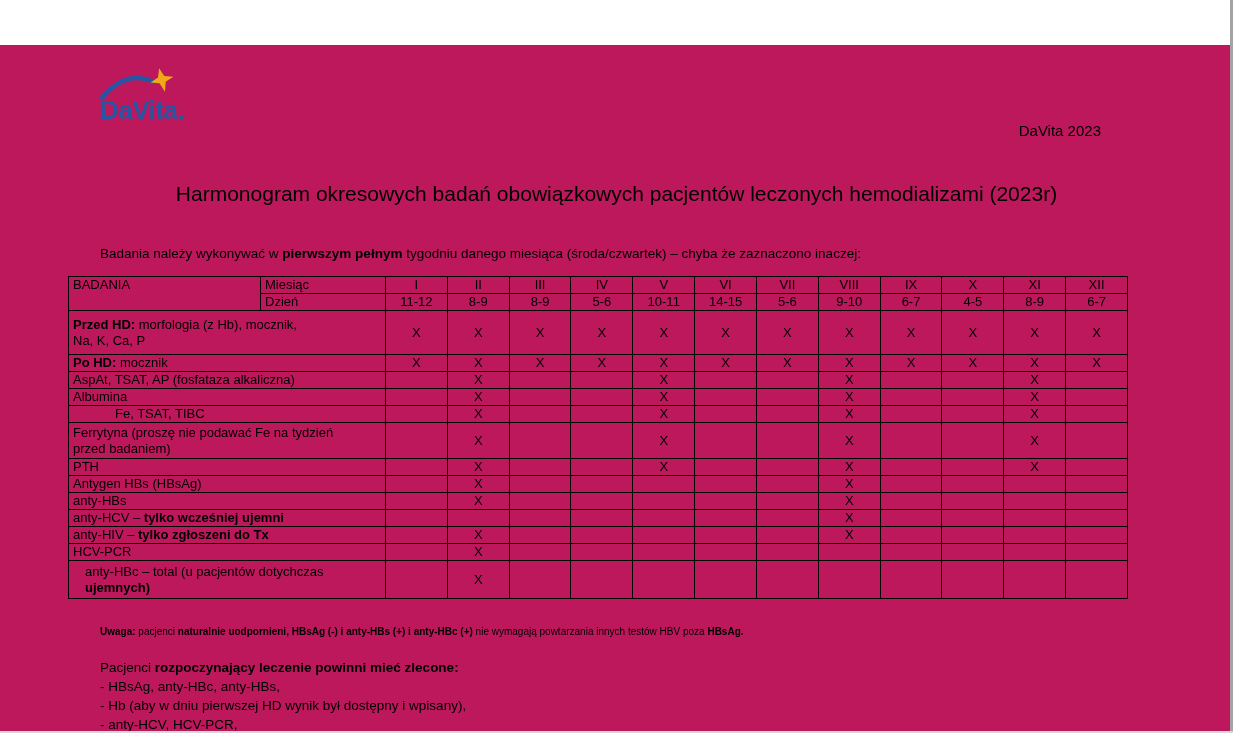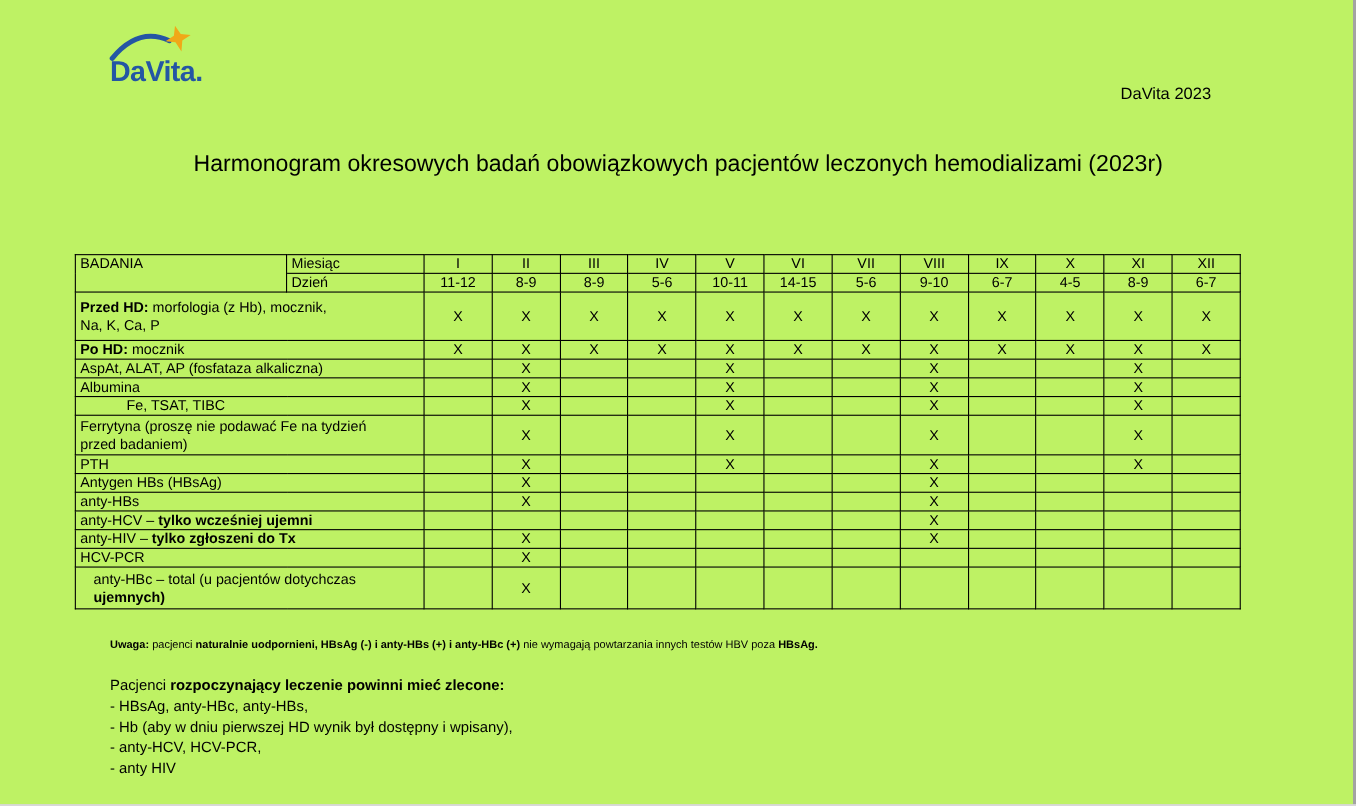--- a/index.html
+++ b/index.html
@@ -1,18 +1,18 @@
 <!DOCTYPE html>
 <html><head>
 <meta charset="utf-8">
 <style>
   html,body{margin:0;padding:0;background:#fff;}
   body{width:1233px;height:733px;position:relative;overflow:hidden;
        font-family:"Liberation Sans",sans-serif;color:#000;}
-  .page{position:absolute;inset:0;background:#bef264;}
+  .page{position:absolute;inset:0;background:#be185d;margin-top:45px;}
 
   
   .logo{position:absolute;left:98px;top:22px;width:110px;height:58px;}
   .logo svg text{font-family:"Liberation Sans",sans-serif;font-weight:bold;font-size:26px;fill:#2456A4;letter-spacing:-0.5px;}
 
   .hdr-right{position:absolute;top:77px;right:132px;font-size:15px;}
   .title{position:absolute;top:137px;left:0;width:100%;text-align:center;
          font-size:21px;font-weight:normal;margin:0;}
   .intro{position:absolute;left:100px;top:201px;font-size:13.5px;margin:0;}
 
@@ -45,20 +45,21 @@
       <path d="M4 31 Q28 2 56 15" fill="none" stroke-width="4.5" stroke-linecap="round" stroke="#2456A4"></path>
       <path d="M64 1 l3.2 8.6 8.6 3 -8.6 3 -3.2 9.6 -3.2 -9.6 -8.6 -3 8.6 -3 z" transform="rotate(-14 64 13)" fill="#F0A818"></path>
       <text x="2" y="52">DaVita.</text>
     </svg>
   </div>
 
   <div class="hdr-right">DaVita 2023</div>
 
   <h1 class="title">Harmonogram okresowych badań obowiązkowych pacjentów leczonych hemodializami (2023r)</h1>
 
+  <p class="intro">Badania należy wykonywać w <b>pierwszym pełnym</b> tygodniu danego miesiąca (środa/czwartek) – chyba że zaznaczono inaczej:</p>
 
   <table class="sched">
     <colgroup>
       <col class="c-label">
         <col class="c-side">
       <col>
         <col>
         <col>
         <col>
         <col>
@@ -129,21 +130,21 @@
           <td class="mark">X</td>
           <td class="mark">X</td>
           <td class="mark">X</td>
           <td class="mark">X</td>
           <td class="mark">X</td>
           <td class="mark">X</td>
           <td class="mark">X</td>
           <td class="mark">X</td>
         </tr>
         <tr>
-          <td class="label" colspan="2" style="height: 16px;">AspAt, ALAT, AP (fosfataza alkaliczna)</td>
+          <td class="label" colspan="2" style="height: 16px;">AspAt, TSAT, AP (fosfataza alkaliczna)</td>
           <td class="mark"></td>
           <td class="mark">X</td>
           <td class="mark"></td>
           <td class="mark"></td>
           <td class="mark">X</td>
           <td class="mark"></td>
           <td class="mark"></td>
           <td class="mark">X</td>
           <td class="mark"></td>
           <td class="mark"></td>

